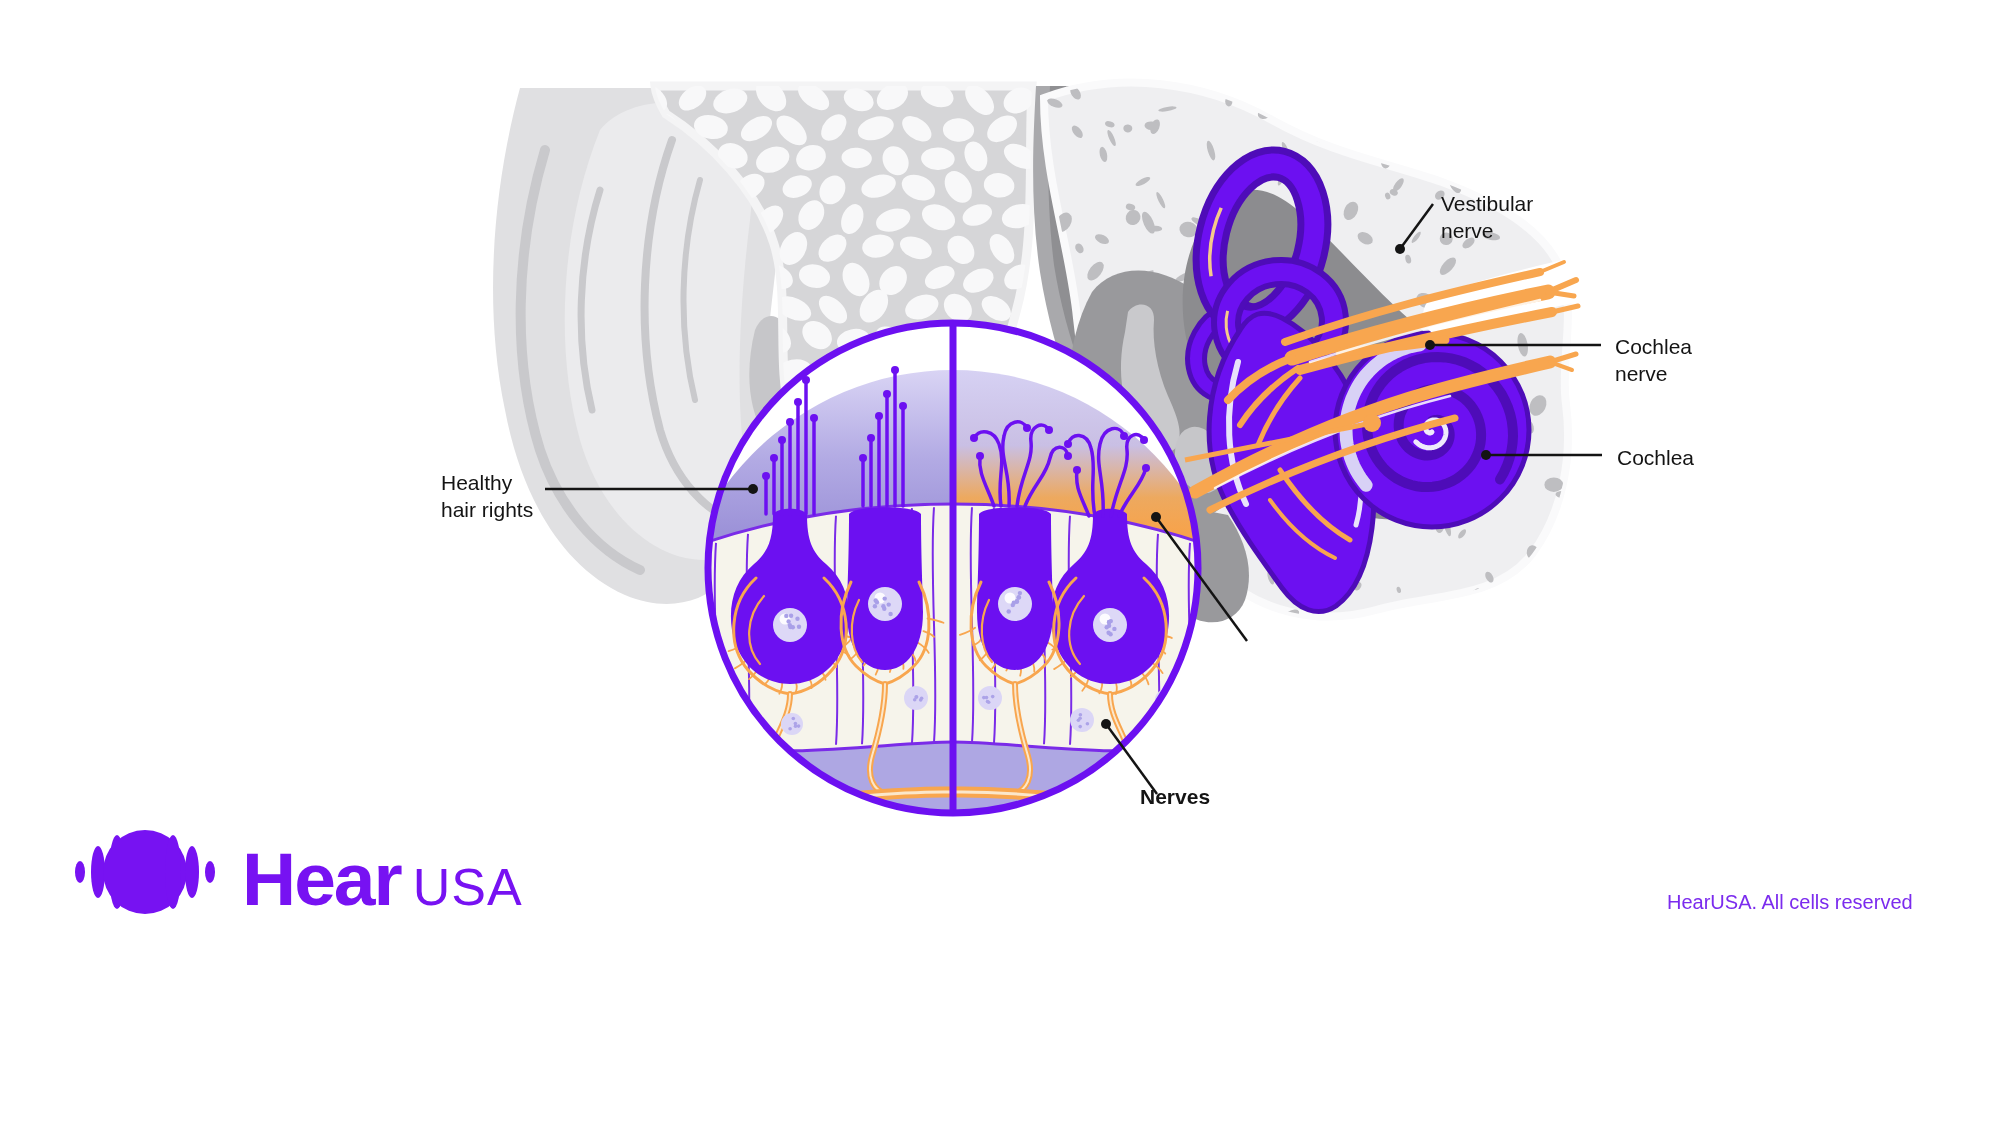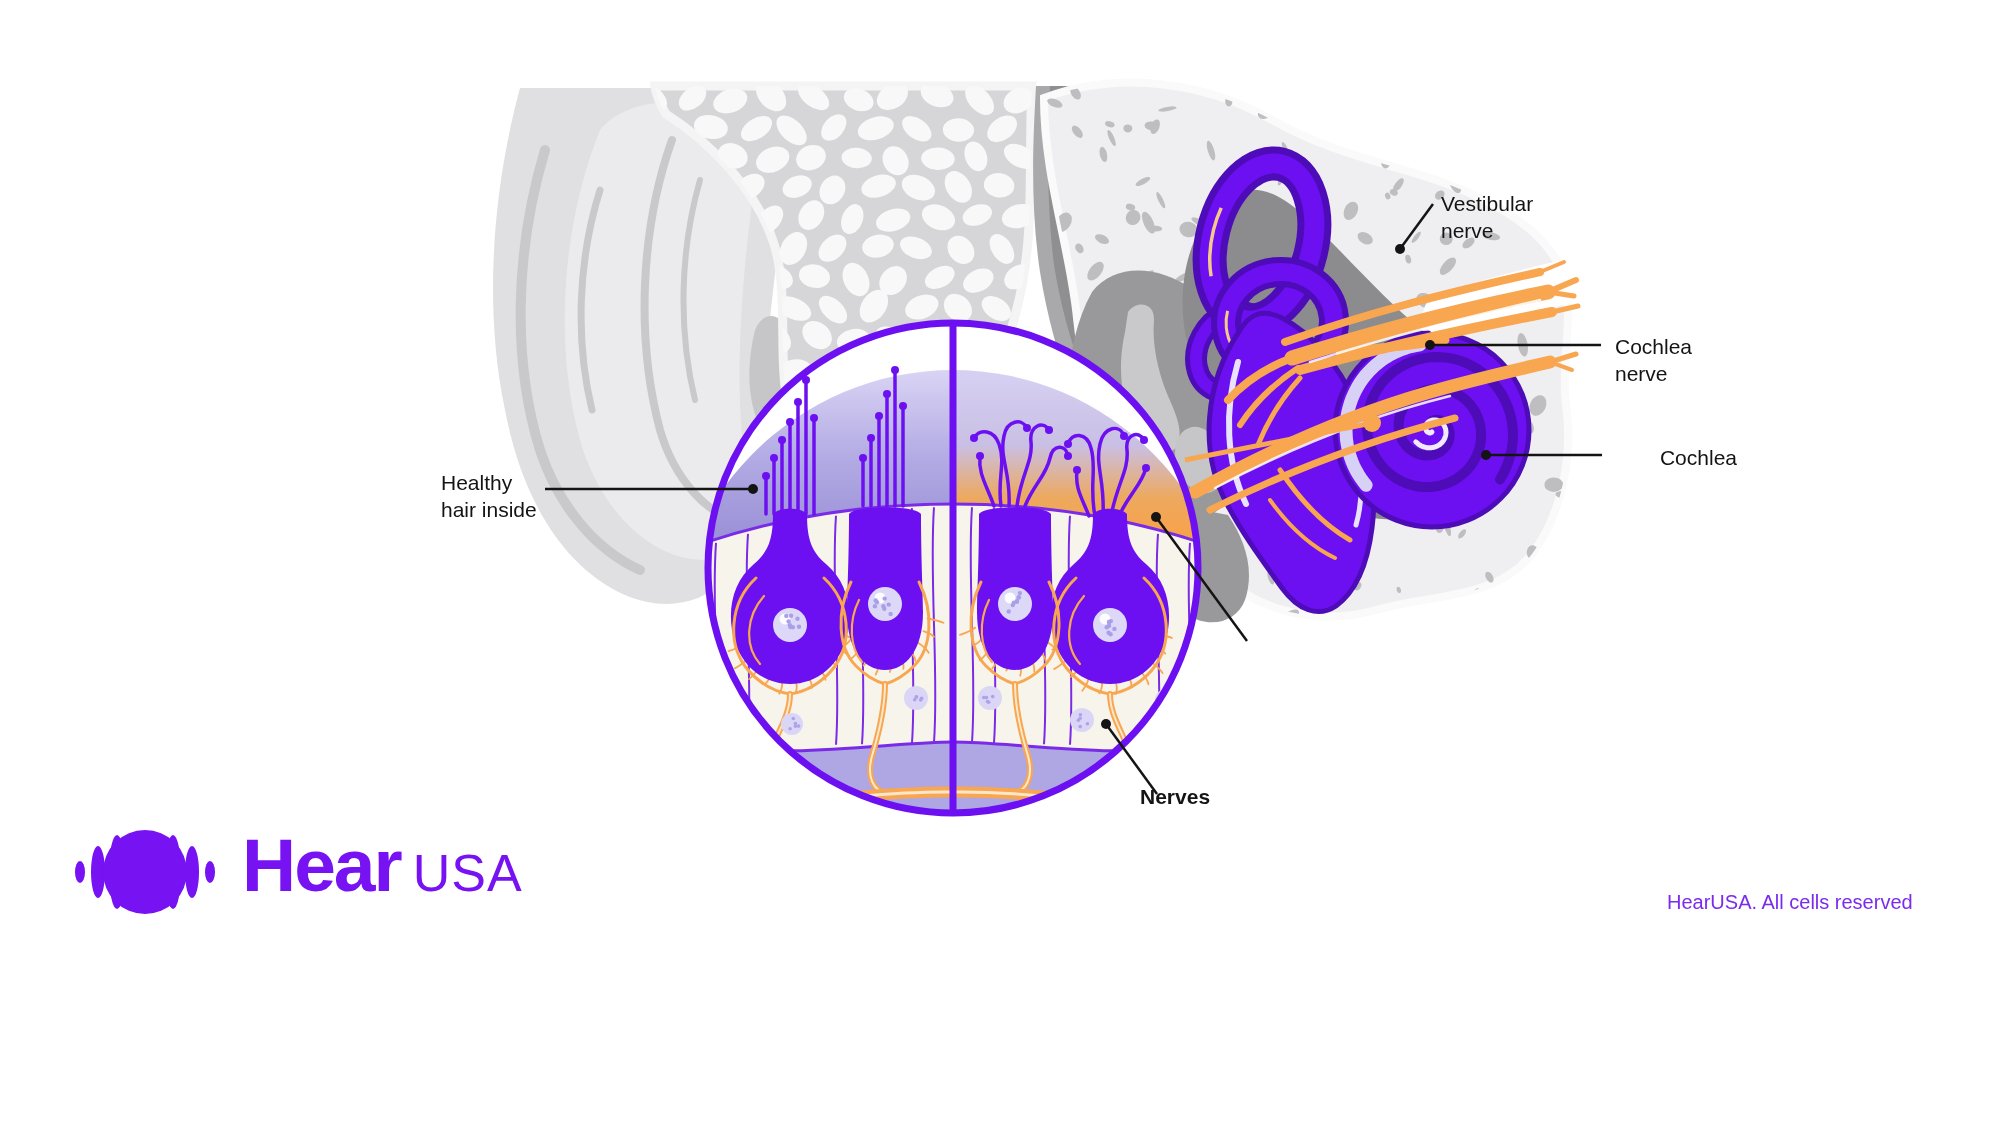--- a/index.html
+++ b/index.html
@@ -18,21 +18,21 @@
   .fp{fill:var(--purple)} .fo{fill:var(--orange)}
   .fc{fill:var(--cream)} .fb{fill:var(--band-purple)}
   .sp{stroke:var(--purple)} .spd{stroke:var(--purple-dark)} .so{stroke:var(--orange)}
   .sout{stroke:var(--purple-outline)} .sblk{stroke:var(--label-text)} .fblk{fill:var(--label-text)}
   .fear{fill:var(--grey-ear)} .fearl{fill:var(--grey-ear-light)} .fold{stroke:var(--grey-fold)}
   .fbone{fill:var(--grey-bone)} .fspeck{fill:var(--grey-speckle)}
   .feggbg{fill:var(--grey-egg-bg)} .fegg{fill:var(--grey-egg)}
   .fcan{fill:var(--grey-canal)} .fcand{fill:var(--grey-canal-dark)}
   .fcav{fill:var(--grey-cavity)} .fsh{fill:var(--grey-shadow)}
   .nofill{fill:none}
-  .brand-row{position:absolute;left:72px;top:822px;display:flex;align-items:flex-start;gap:20px;}
+  .brand-row{position:absolute;left:72px;top:822px;display:flex;align-items:flex-end;gap:20px;}
   .brand-words{display:flex;align-items:baseline;gap:12px;}
   .w-bold{font-size:75px;font-weight:800;letter-spacing:-2px;color:var(--brand-purple);}
   .w-light{font-size:52px;font-weight:400;letter-spacing:1px;color:var(--brand-purple);}
   .footer-note{position:absolute;left:1667px;top:891px;font-size:20px;color:var(--footer-purple);}
 </style>
 </head>
 <body>
 
 <div id="stage">
 
@@ -697,22 +697,22 @@
         <circle class="fblk" cx="1486" cy="455" r="5"></circle>
       <line class="sblk" x1="1156" y1="517" x2="1247" y2="641"></line>
         <circle class="fblk" cx="1156" cy="517" r="5"></circle>
       <line class="sblk" x1="1106" y1="724" x2="1157" y2="794"></line>
         <circle class="fblk" cx="1106" cy="724" r="5"></circle>
     </g>
   </svg>
 
   <div class="lbl" style="left:1441px;top:190px;width:112px;">Vestibular nerve</div>
   <div class="lbl" style="left:1615px;top:333px;width:92px;">Cochlea nerve</div>
-  <div class="lbl" style="left:1617px;top:444px;width:120px;text-align:right;">Cochlea</div>
-  <div class="lbl" style="left:441px;top:469px;width:100px;">Healthy hair inside</div>
+  <div class="lbl" style="left:1617px;top:444px;width:120px;">Cochlea</div>
+  <div class="lbl" style="left:441px;top:469px;width:100px;">Healthy hair rights</div>
   <div class="lbl" style="left:1140px;top:783px;width:120px;font-weight:bold;">Nerves</div>
 
   <div class="brand-row">
     <svg width="150" height="100" viewBox="0 0 150 100">
       <g fill="var(--brand-purple)">
         <ellipse cx="8" cy="50" rx="5" ry="11"></ellipse>
         <ellipse cx="26" cy="50" rx="7" ry="26"></ellipse>
         <ellipse cx="45" cy="50" rx="8" ry="37"></ellipse>
         <circle cx="73" cy="50" r="42"></circle>
         <ellipse cx="101" cy="50" rx="8" ry="37"></ellipse>

